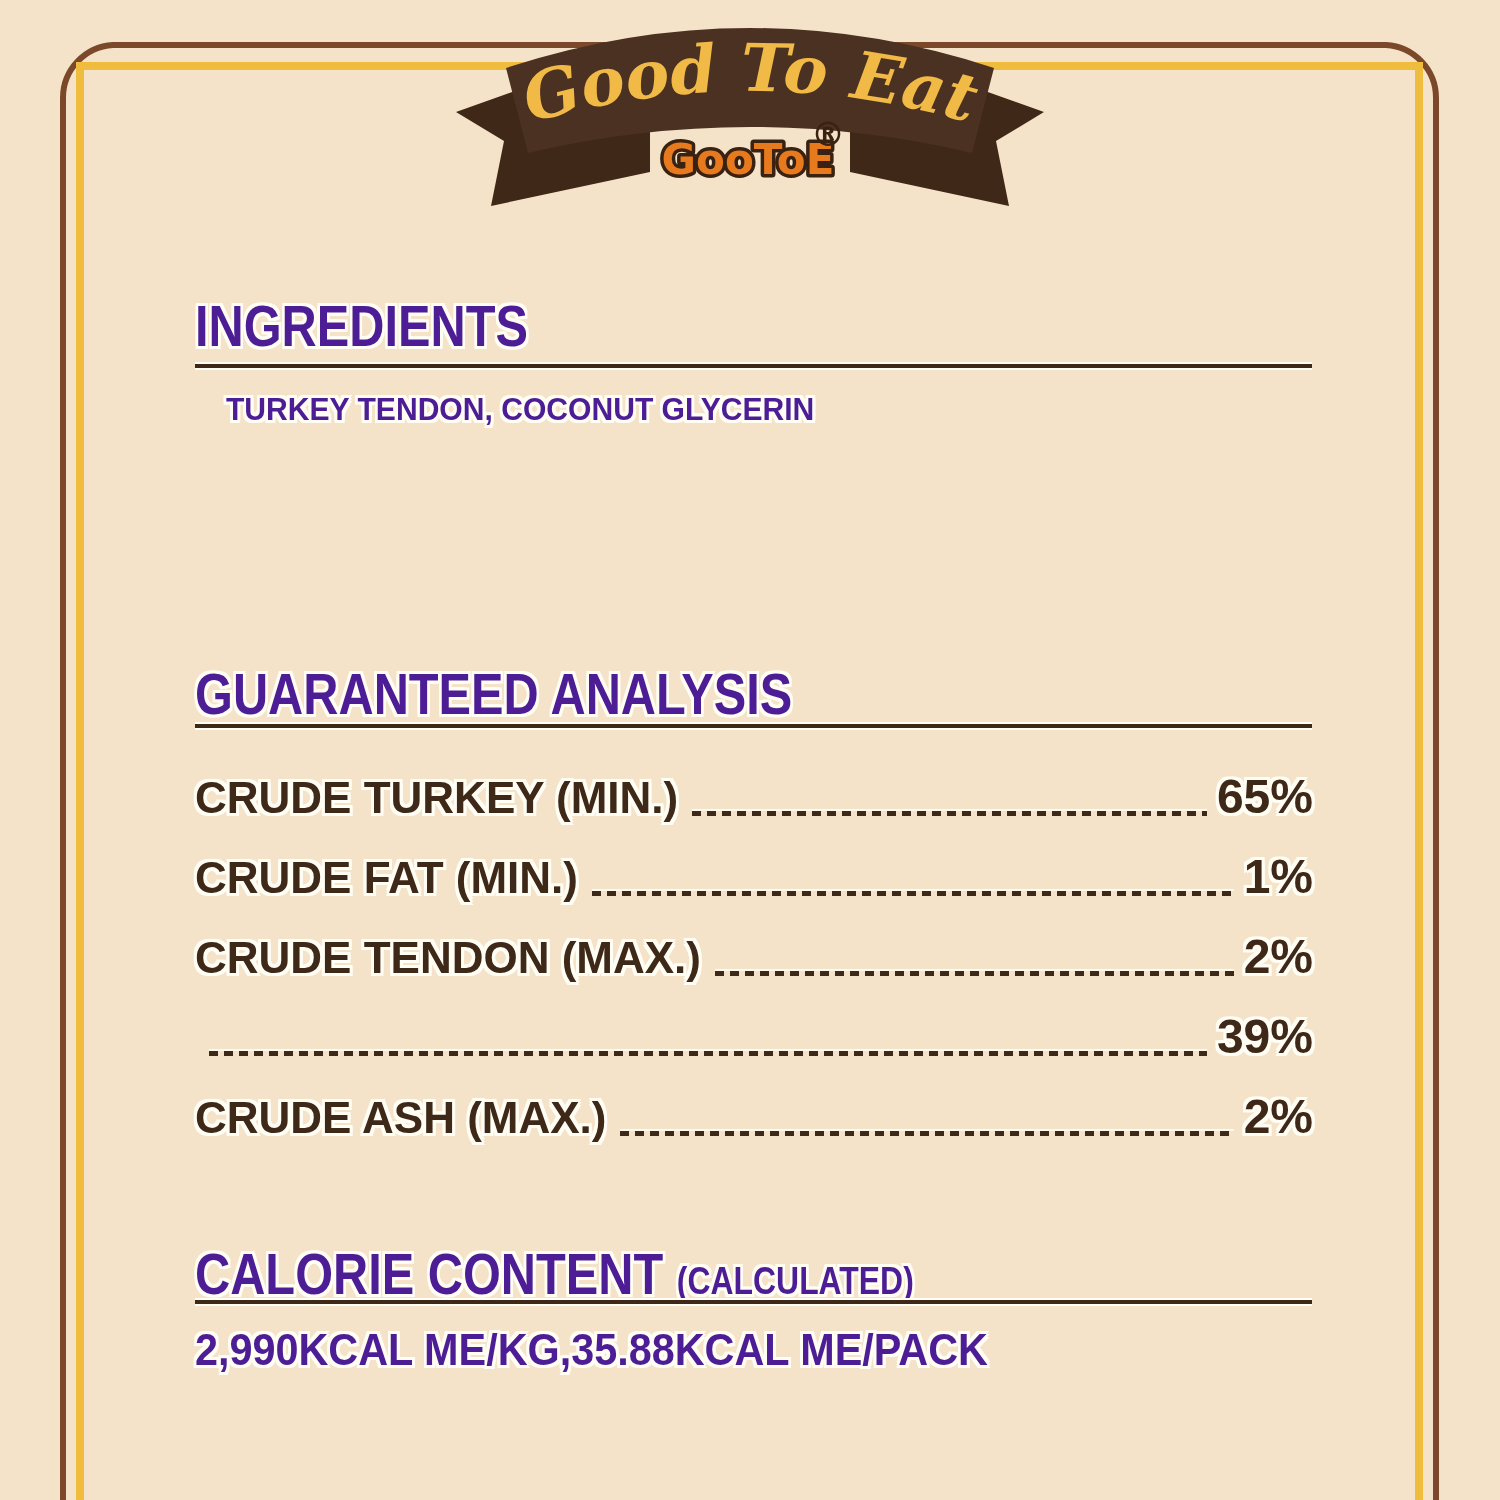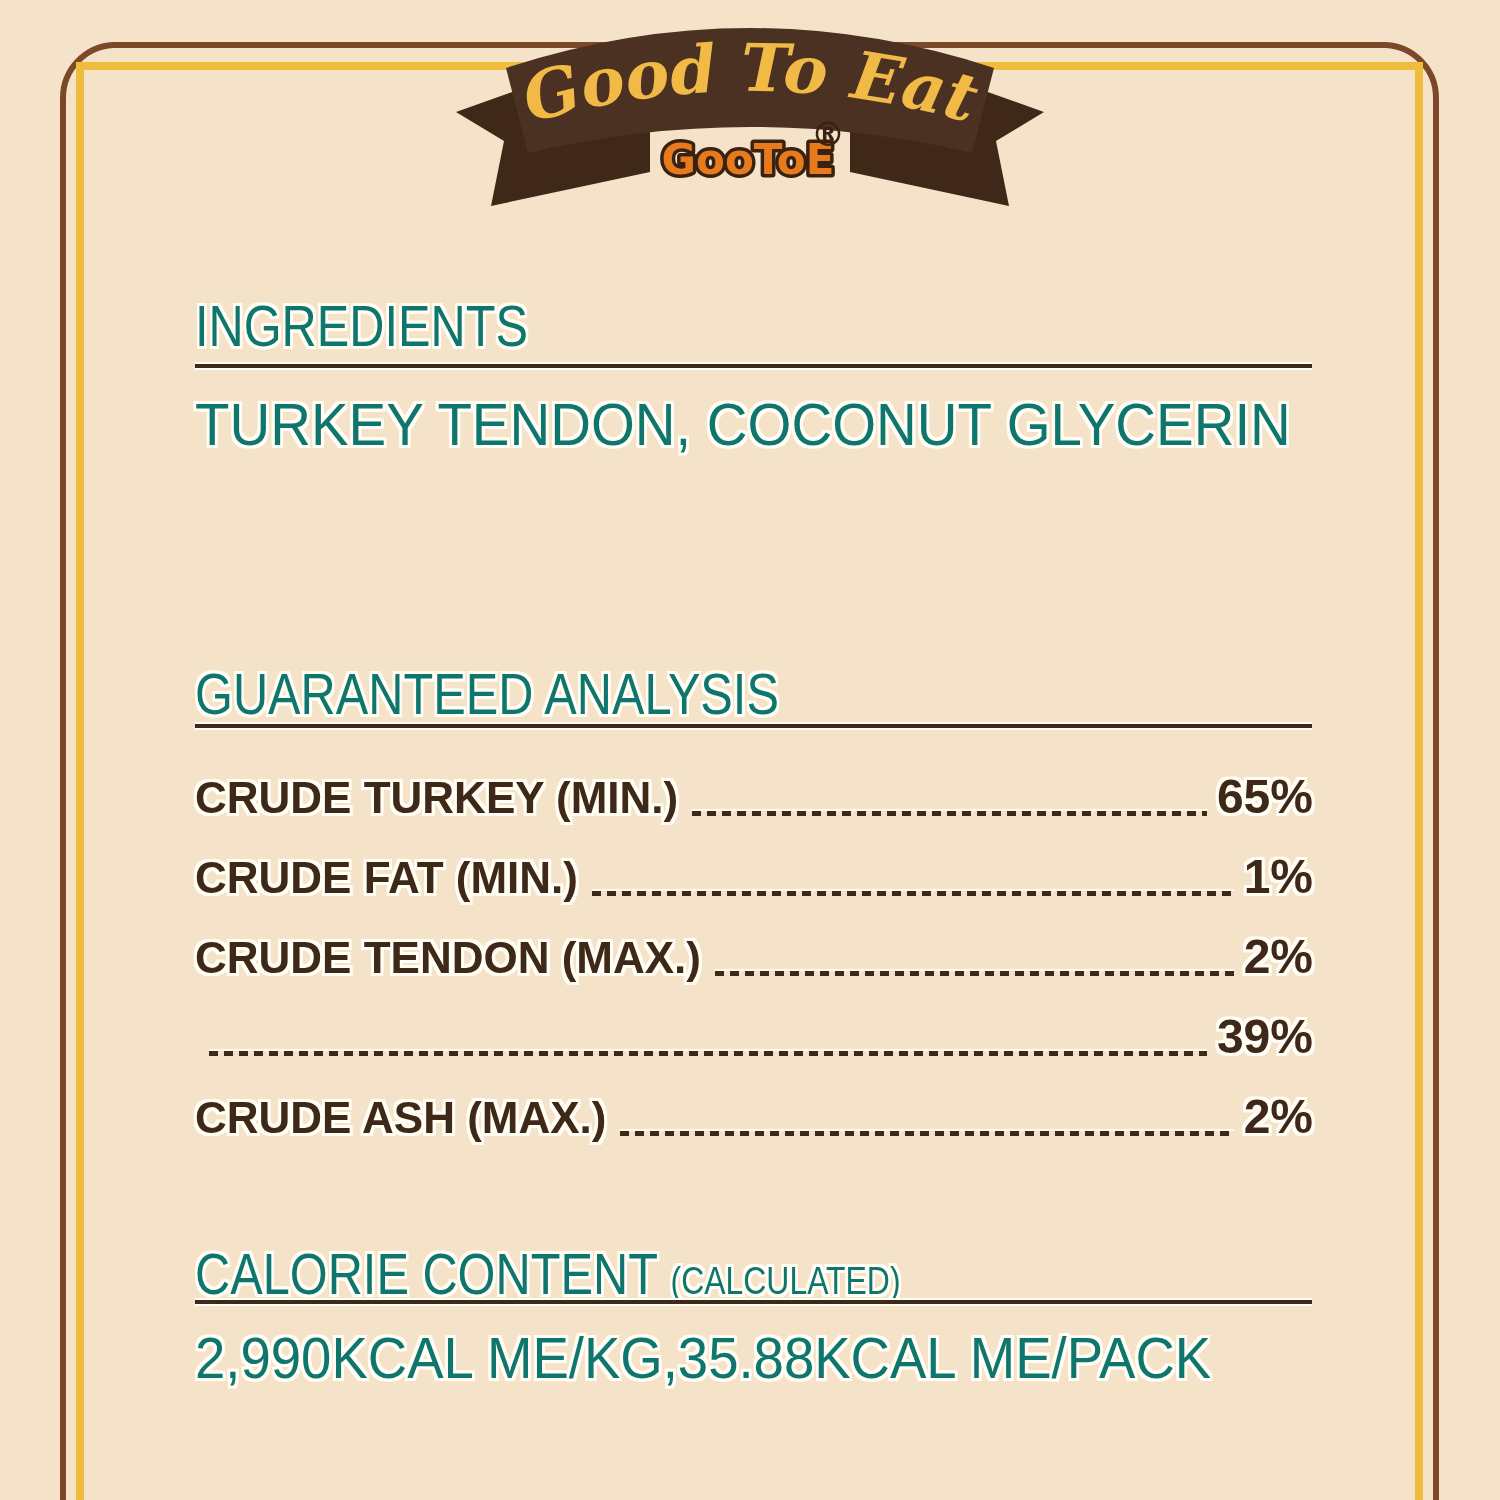--- a/index.html
+++ b/index.html
@@ -2,50 +2,50 @@
 <html><head>
 <meta charset="utf-8">
 <style>
   html,body{margin:0;padding:0;}
   body{
     width:1500px;height:1500px;position:relative;overflow:hidden;
     background:#f5e3c9;
     font-family:"Liberation Sans", sans-serif;
   }
   #frame-svg{position:absolute;left:0;top:0;z-index:0;}
-  .content{position:absolute;z-index:1;color:#0f766e;font-weight:normal;}
+  .content{position:absolute;z-index:1;color:#4c1d95;font-weight:bold;}
   .outlined{
     text-shadow:
       -3px -3px 0 #fffdf4, 3px -3px 0 #fffdf4,
       -3px  3px 0 #fffdf4, 3px  3px 0 #fffdf4,
       -3px  0   0 #fffdf4, 3px  0   0 #fffdf4,
        0   -3px 0 #fffdf4, 0    3px 0 #fffdf4;
   }
   .condense{display:inline-block;transform:scaleX(.84);transform-origin:0 50%;white-space:nowrap;}
   .condense-mild{display:inline-block;transform:scaleX(.94);transform-origin:0 50%;white-space:nowrap;}
   .section-heading{font-size:58px;line-height:1.05;letter-spacing:0px;}
   .heading-suffix{font-size:38px;}
   .rule{
     position:absolute;z-index:1;height:4px;background:#3e2817;
     box-shadow:0 -2px 0 #fffdf4, 0 2px 0 #fffdf4;
   }
-  .body-line{font-size:60px;line-height:1.1;}
+  .body-line{font-size:32px;line-height:1.1;margin-left:31px;}
   .analysis-table{position:absolute;left:195px;top:744px;width:1118px;z-index:1;}
   .analysis-row{
     display:flex;align-items:flex-end;height:80px;
     color:#3e2817;font-weight:bold;
   }
   .row-label{font-size:44px;line-height:1.15;white-space:nowrap;}
   .row-leader{
     flex:1;height:5px;margin:0 10px 8px 14px;align-self:flex-end;
     background:repeating-linear-gradient(to right,#3e2817 0 9px,rgba(0,0,0,0) 9px 15px);
     box-shadow:0 -2px 0 rgba(255,253,244,.85);
   }
   .row-value{font-size:48px;line-height:1.1;white-space:nowrap;}
-  .kcal-line{font-size:58px;line-height:1.1;text-align:right;}
+  .kcal-line{font-size:44px;line-height:1.1;text-align:right;}
 </style>
 </head>
 <body>
 
 <svg id="frame-svg" width="1500" height="1500" viewBox="0 0 1500 1500">
 
   <path d="M 63 1500 L 63 98 A 53 53 0 0 1 113 45 L 1386 45 A 53 53 0 0 1 1436 98 L 1436 1500" fill="none" stroke="#7b482a" stroke-width="6"></path>
 
   <path d="M 80 1500 L 80 66 L 1419 66 L 1419 1500" fill="none" stroke="#f0bc3e" stroke-width="8"></path>
 

